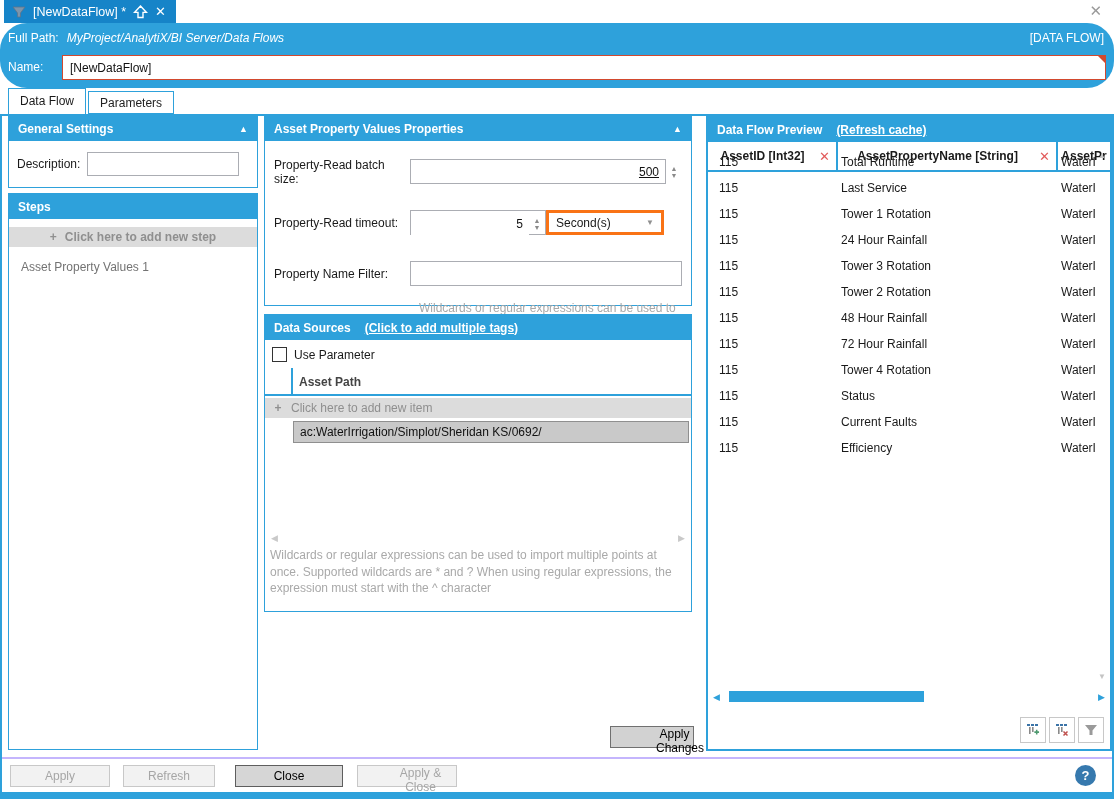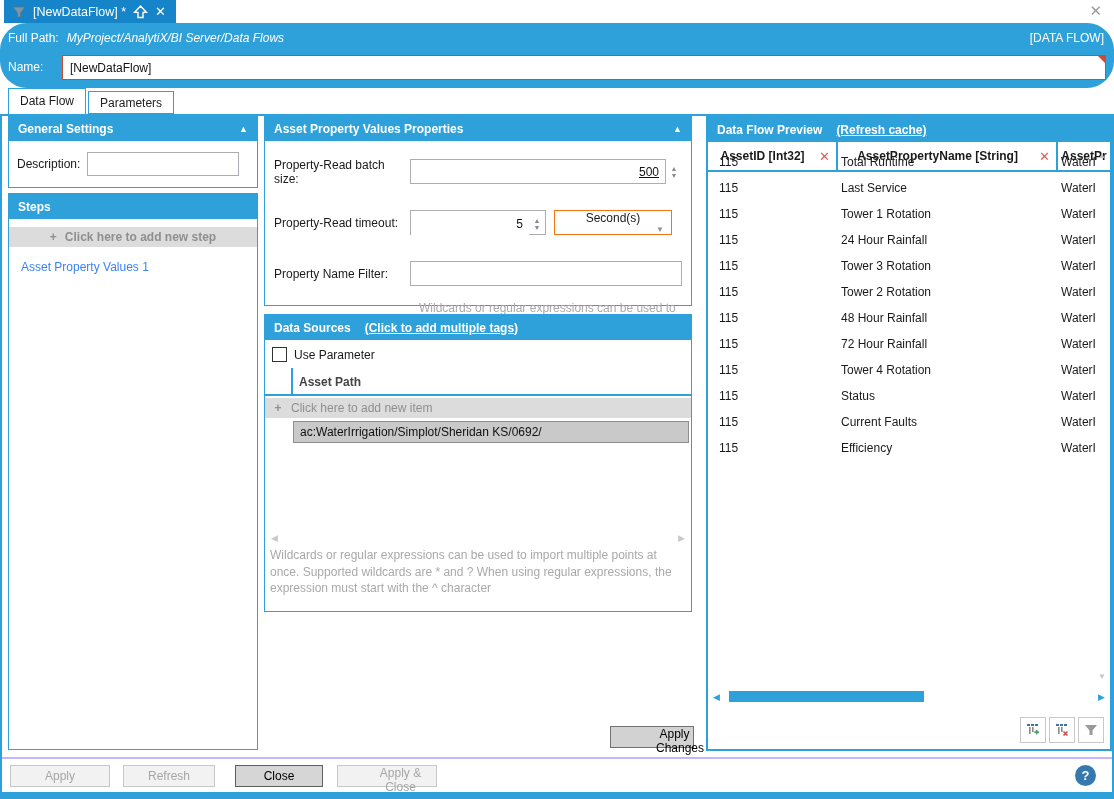--- a/index.html
+++ b/index.html
@@ -68,39 +68,39 @@
   .gs-panel { left:8px; top:115px; width:250px; height:73px; }
   .gs-body { display:flex; align-items:center; padding:0 8px; height:46px; }
   .gs-body label { margin-right:7px; }
   .gs-input { width:152px; height:24px; border:1px solid #ABADB3; font:12px "Liberation Sans",sans-serif; padding:0 4px; }
 
   .steps-panel { left:8px; top:193px; width:250px; height:557px; }
   .add-bar {
     height:20px; background:#DCDCDC; color:#8F8F8F; display:flex; align-items:center;
     justify-content:center; gap:8px; margin-top:8px; cursor:pointer; font-weight:bold;
   }
-  .step-item { padding:13px 0 0 12px; color:#3b82f6; cursor:pointer; }
+  .step-item { padding:13px 0 0 12px; color:#737373; cursor:pointer; }
 
   
   .props-panel { left:264px; top:115px; width:428px; height:191px; }
   .prop-row { position:relative; height:41px; margin:10px 9px 0 9px; display:flex; align-items:center; }
   .prop-row .plabel { width:136px; flex:none; }
   .num-input {
     height:25px; border:1px solid #ABADB3; text-align:right; font:12px "Liberation Sans",sans-serif;
     padding:0 6px; color:#111;
   }
   .spin { display:inline-flex; flex-direction:column; justify-content:center; width:16px; height:25px;
     color:#8a8a8a; font-size:7px; line-height:7px; align-items:center; cursor:pointer; }
   .batch-wrap { display:flex; flex:1; }
   .batch-wrap .num-input { flex:1;text-decoration:underline; }
   .timeout-box { display:flex; border:1px solid #ABADB3; height:25px; }
   .timeout-box .num-input { border:none; width:118px; }
   .dropdown {
-    margin-left:8px; width:118px; height:25px; border:1px solid #f97316; display:flex;
-    align-items:center; padding:0 7px; cursor:pointer; background:#fff;flex-direction:column;
+    margin-left:0; width:118px; height:25px; border:3px solid #f97316; display:flex;
+    align-items:center; padding:0 7px; cursor:pointer; background:#fff;
   }
   .dropdown .dd-arrow { margin-left:auto; color:#909090; font-size:8px; }
   .text-input { flex:1; height:25px; border:1px solid #ABADB3; font:12px "Liberation Sans",sans-serif; padding:0 6px; }
   .hint { color:#A9A9A9; line-height:1.38; }
   .props-hint { margin:6px 4px 0 154px; }
 
   
   .ds-panel { left:264px; top:314px; width:428px; height:298px; }
   .cb-row { display:flex; align-items:center; gap:7px; padding:7px 8px 0 7px; }
   .checkbox { width:15px; height:15px; border:1px solid #333; background:#fff; cursor:pointer; }
@@ -156,21 +156,21 @@
   .footer {
     position:absolute; left:2px; right:2px; top:757px; height:35px;
     border-top:2px solid #c4b5fd; background:#fff; display:flex; align-items:center;
   }
   .f-btn {
     height:22px; border:1px solid #C8C8C8; background:#F2F2F2; color:#A6A6A6;
     font:12px "Liberation Sans",sans-serif; cursor:pointer;
   }
   .f-btn.apply { width:100px; margin-left:8px; }
   .f-btn.refresh { width:92px; margin-left:13px; }
-  .f-btn.close { width:88px; margin-left:20px; background:#D6D6D6; border-color:#5E5E5E; color:#000; }
+  .f-btn.close { width:108px; margin-left:20px; background:#D6D6D6; border-color:#5E5E5E; color:#000; }
   .f-btn.applyclose { width:100px; margin-left:14px;padding-left:27px; }
   .help-circle {
     margin-left:auto; margin-right:16px; width:21px; height:21px; border-radius:50%;
     background:#3679AE; color:#fff; font-weight:bold; font-size:13px;
     display:flex; align-items:center; justify-content:center; cursor:pointer;
   }
 </style>
 </head>
 <body>
 

